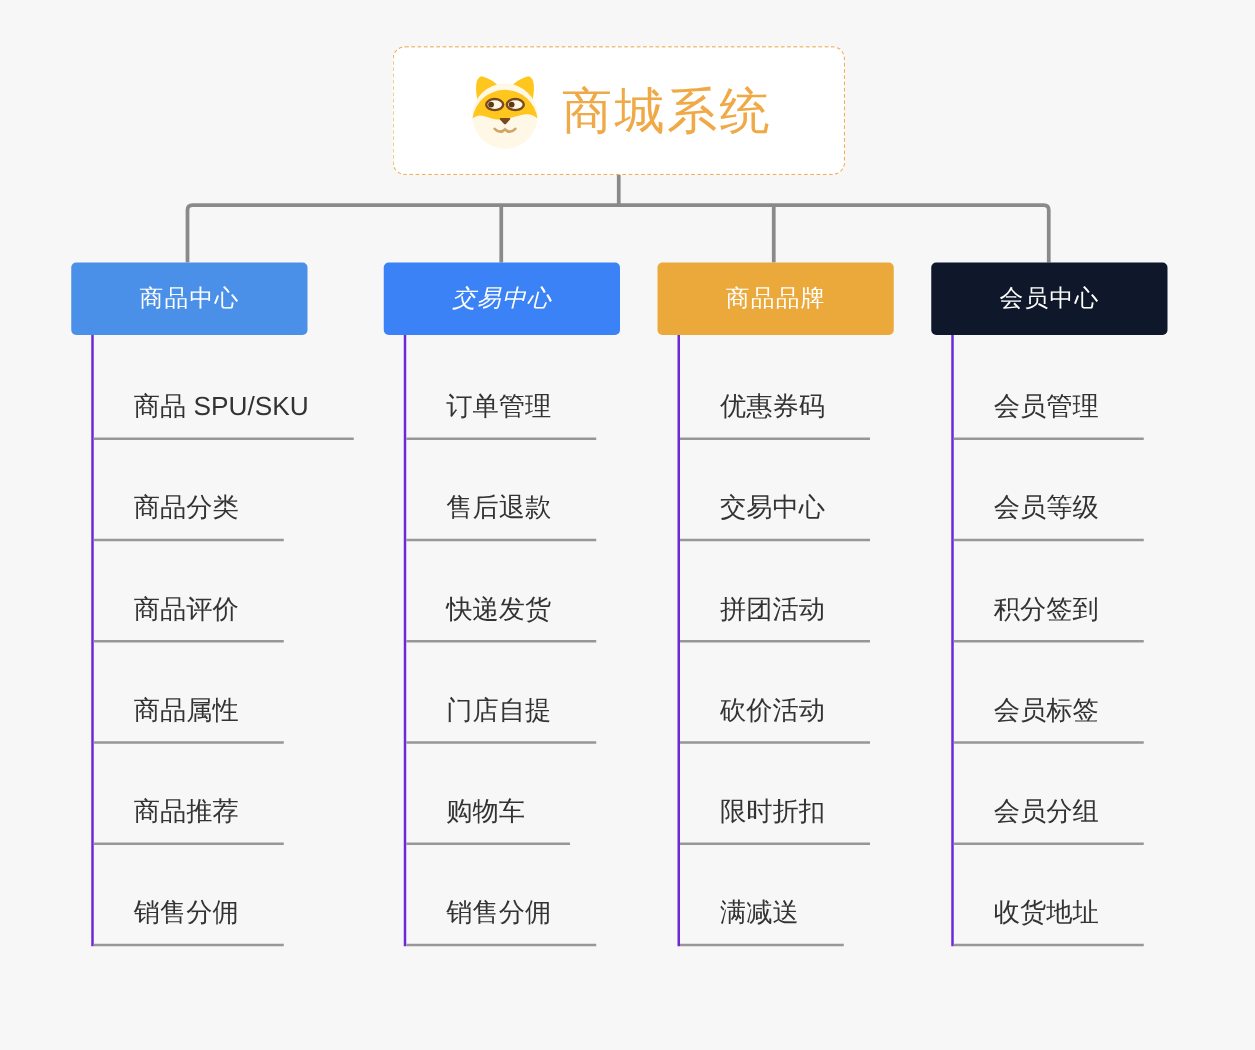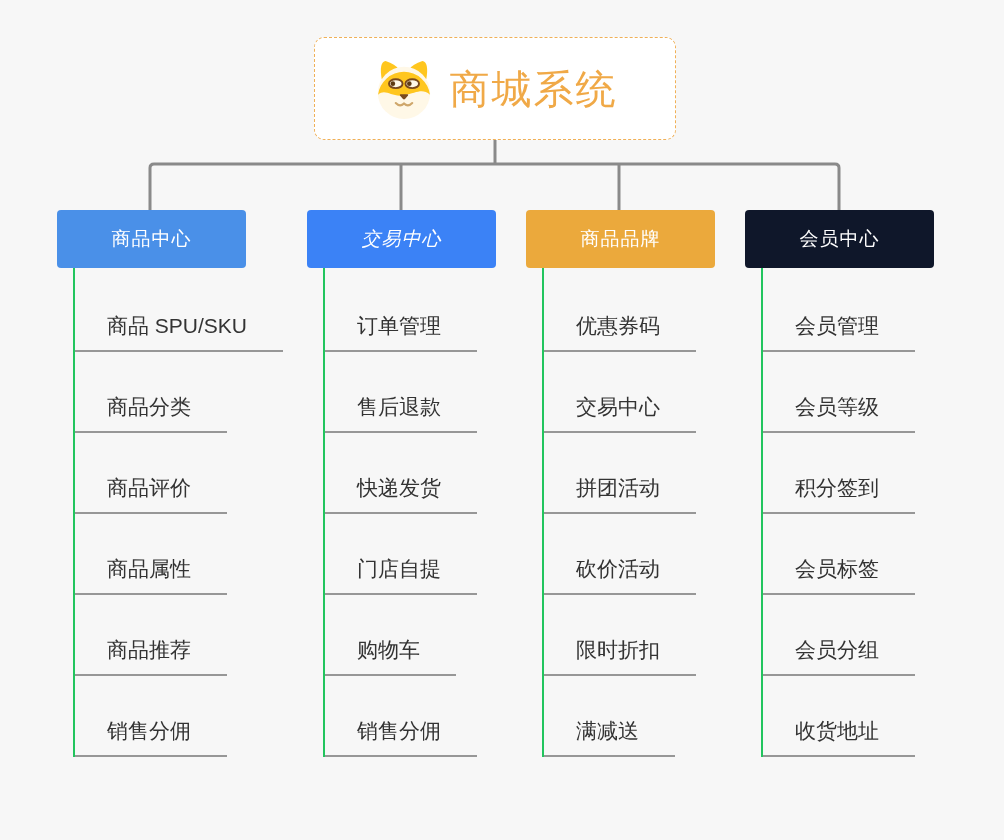--- a/index.html
+++ b/index.html
@@ -29,21 +29,21 @@
   
   .column{position:absolute;top:210px;width:240px;}
   .branch-box{
     width:189px;height:58px;border-radius:4px;
     display:flex;align-items:center;justify-content:center;
     color:#ffffff;font-size:19px;letter-spacing:1px;white-space:nowrap;
     box-sizing:border-box;cursor:default;
   }
   .children{
     margin-left:16px;
-    border-left:2px solid #22c55e;
+    border-left:2px solid #6d28d9;
   }
   .child{height:81px;display:flex;align-items:flex-end;}
   .child:first-child{height:84px;}
   .child-label{
     display:inline-block;white-space:nowrap;
     border-bottom:2px solid #979797;
     padding:0 36px 12px 32px;
     font-size:21px;color:#333333;line-height:1.15;
   }
 </style>

